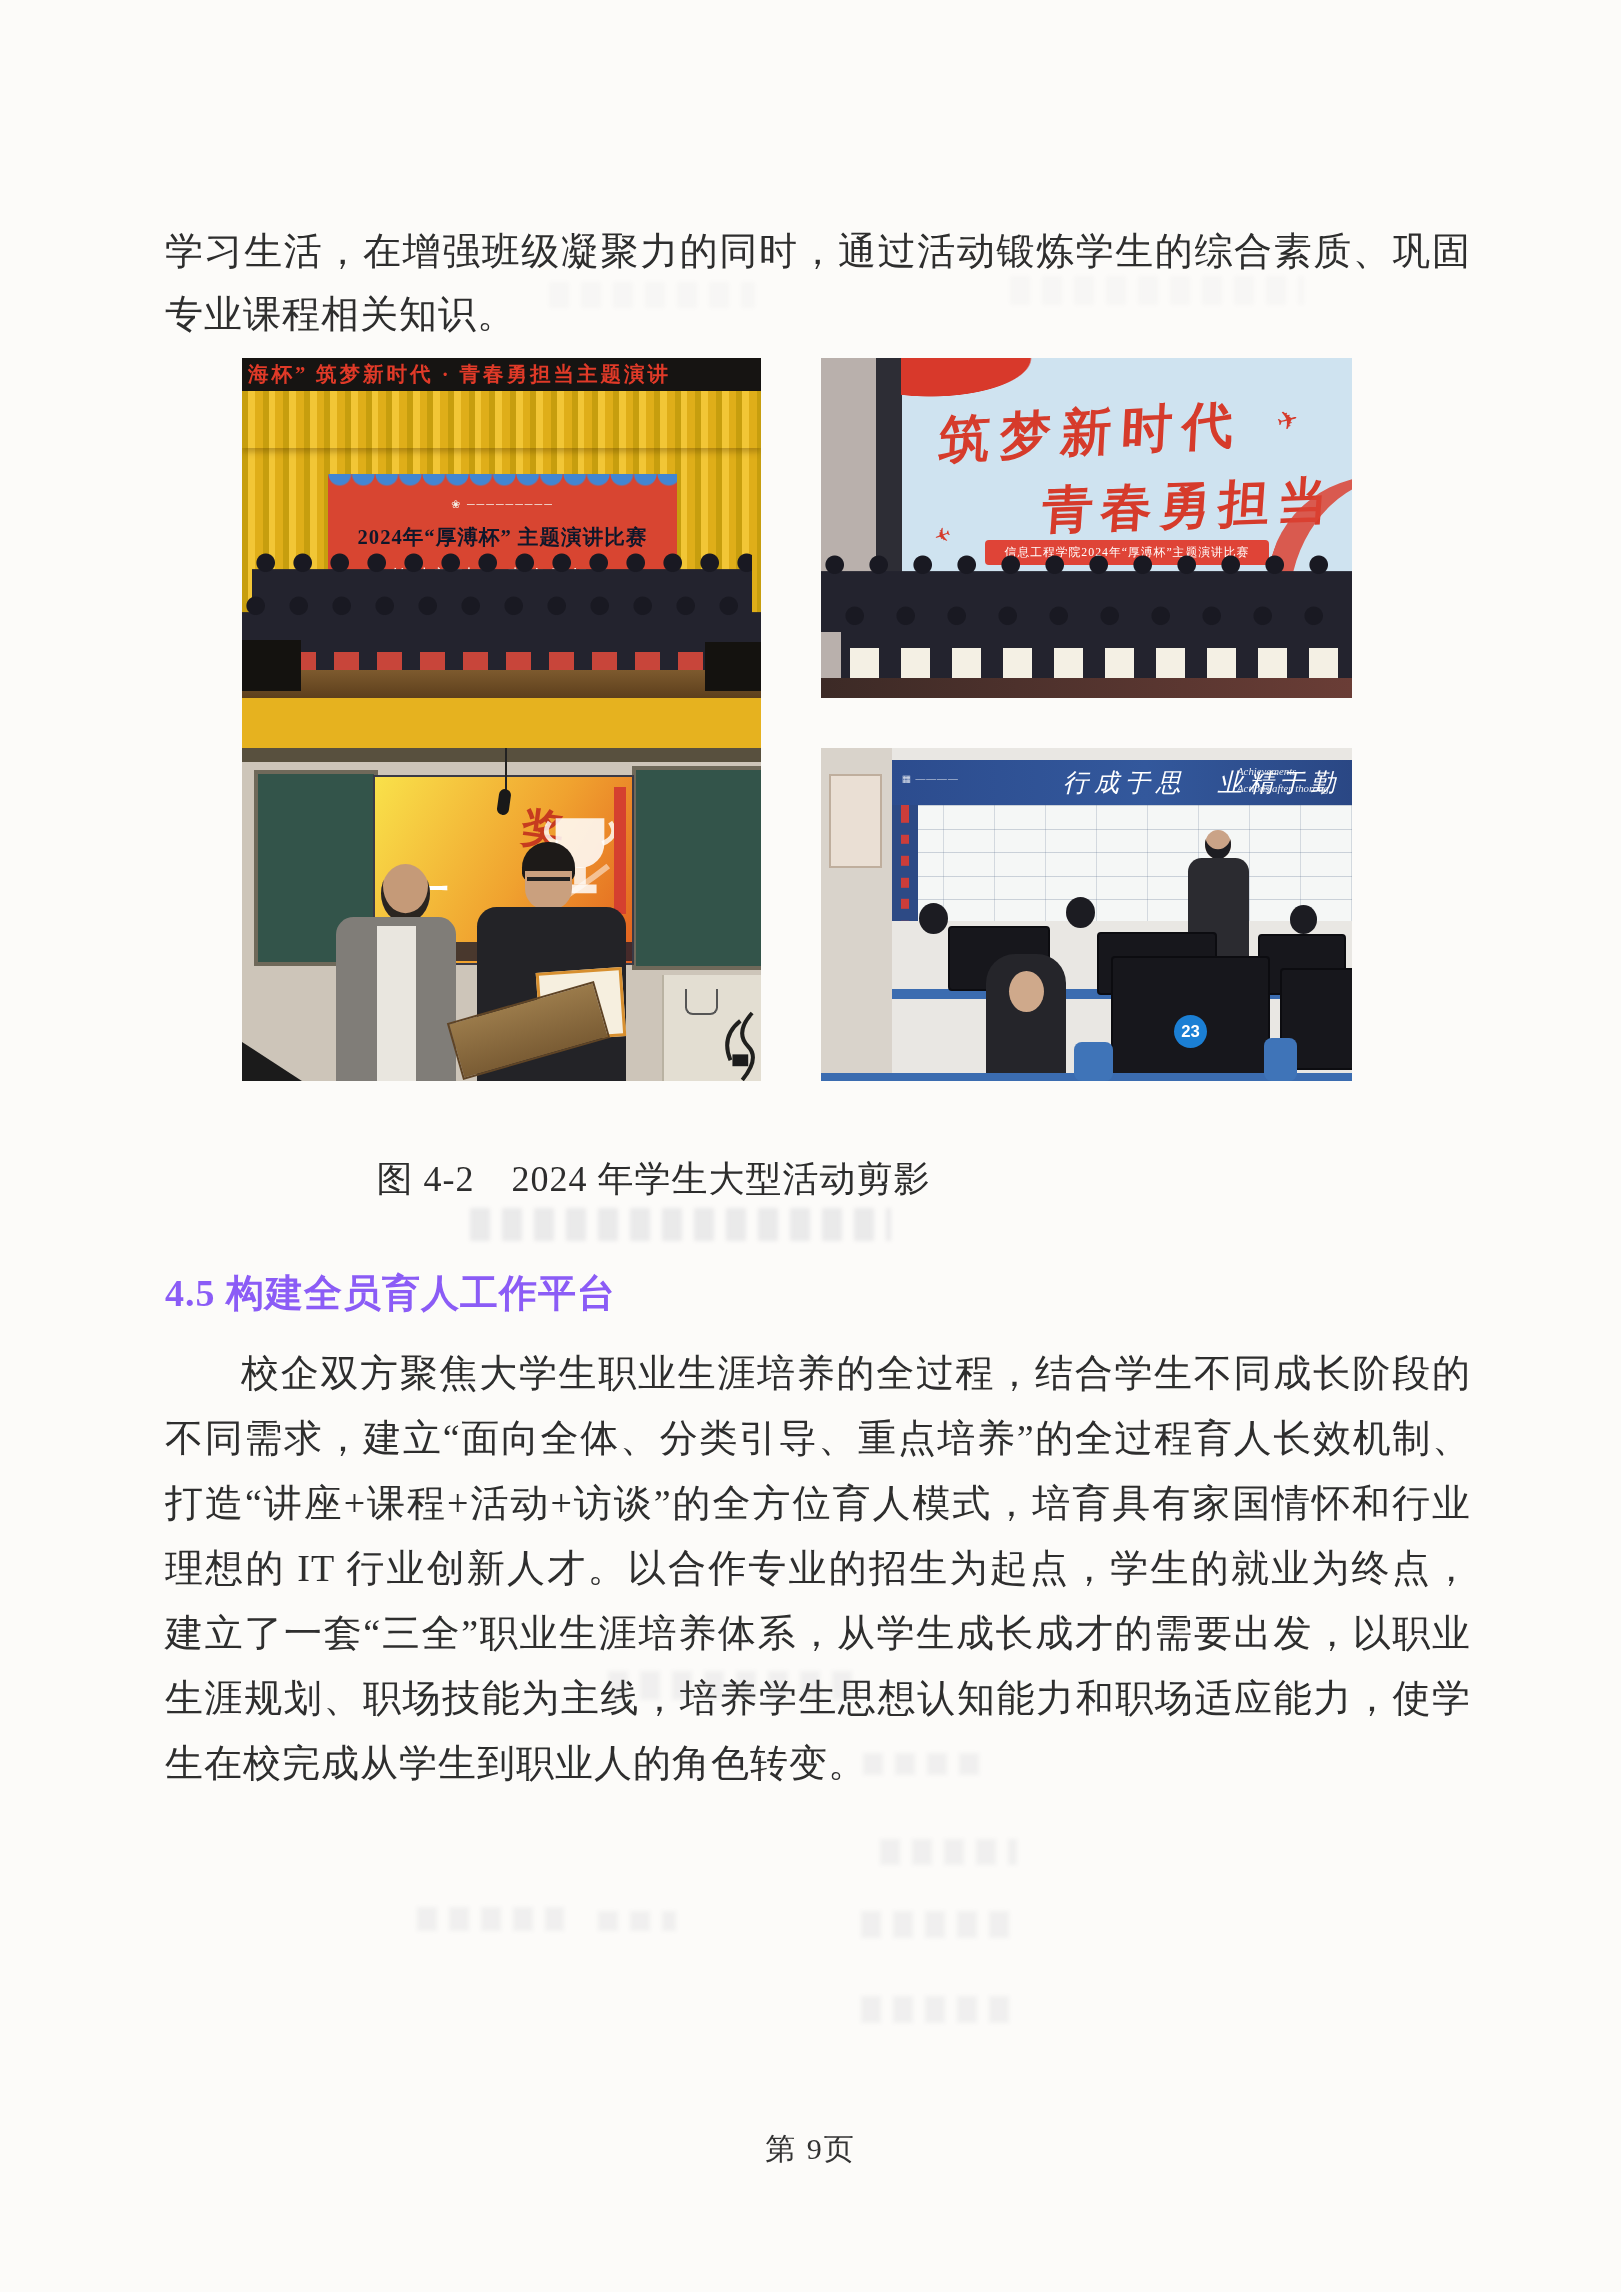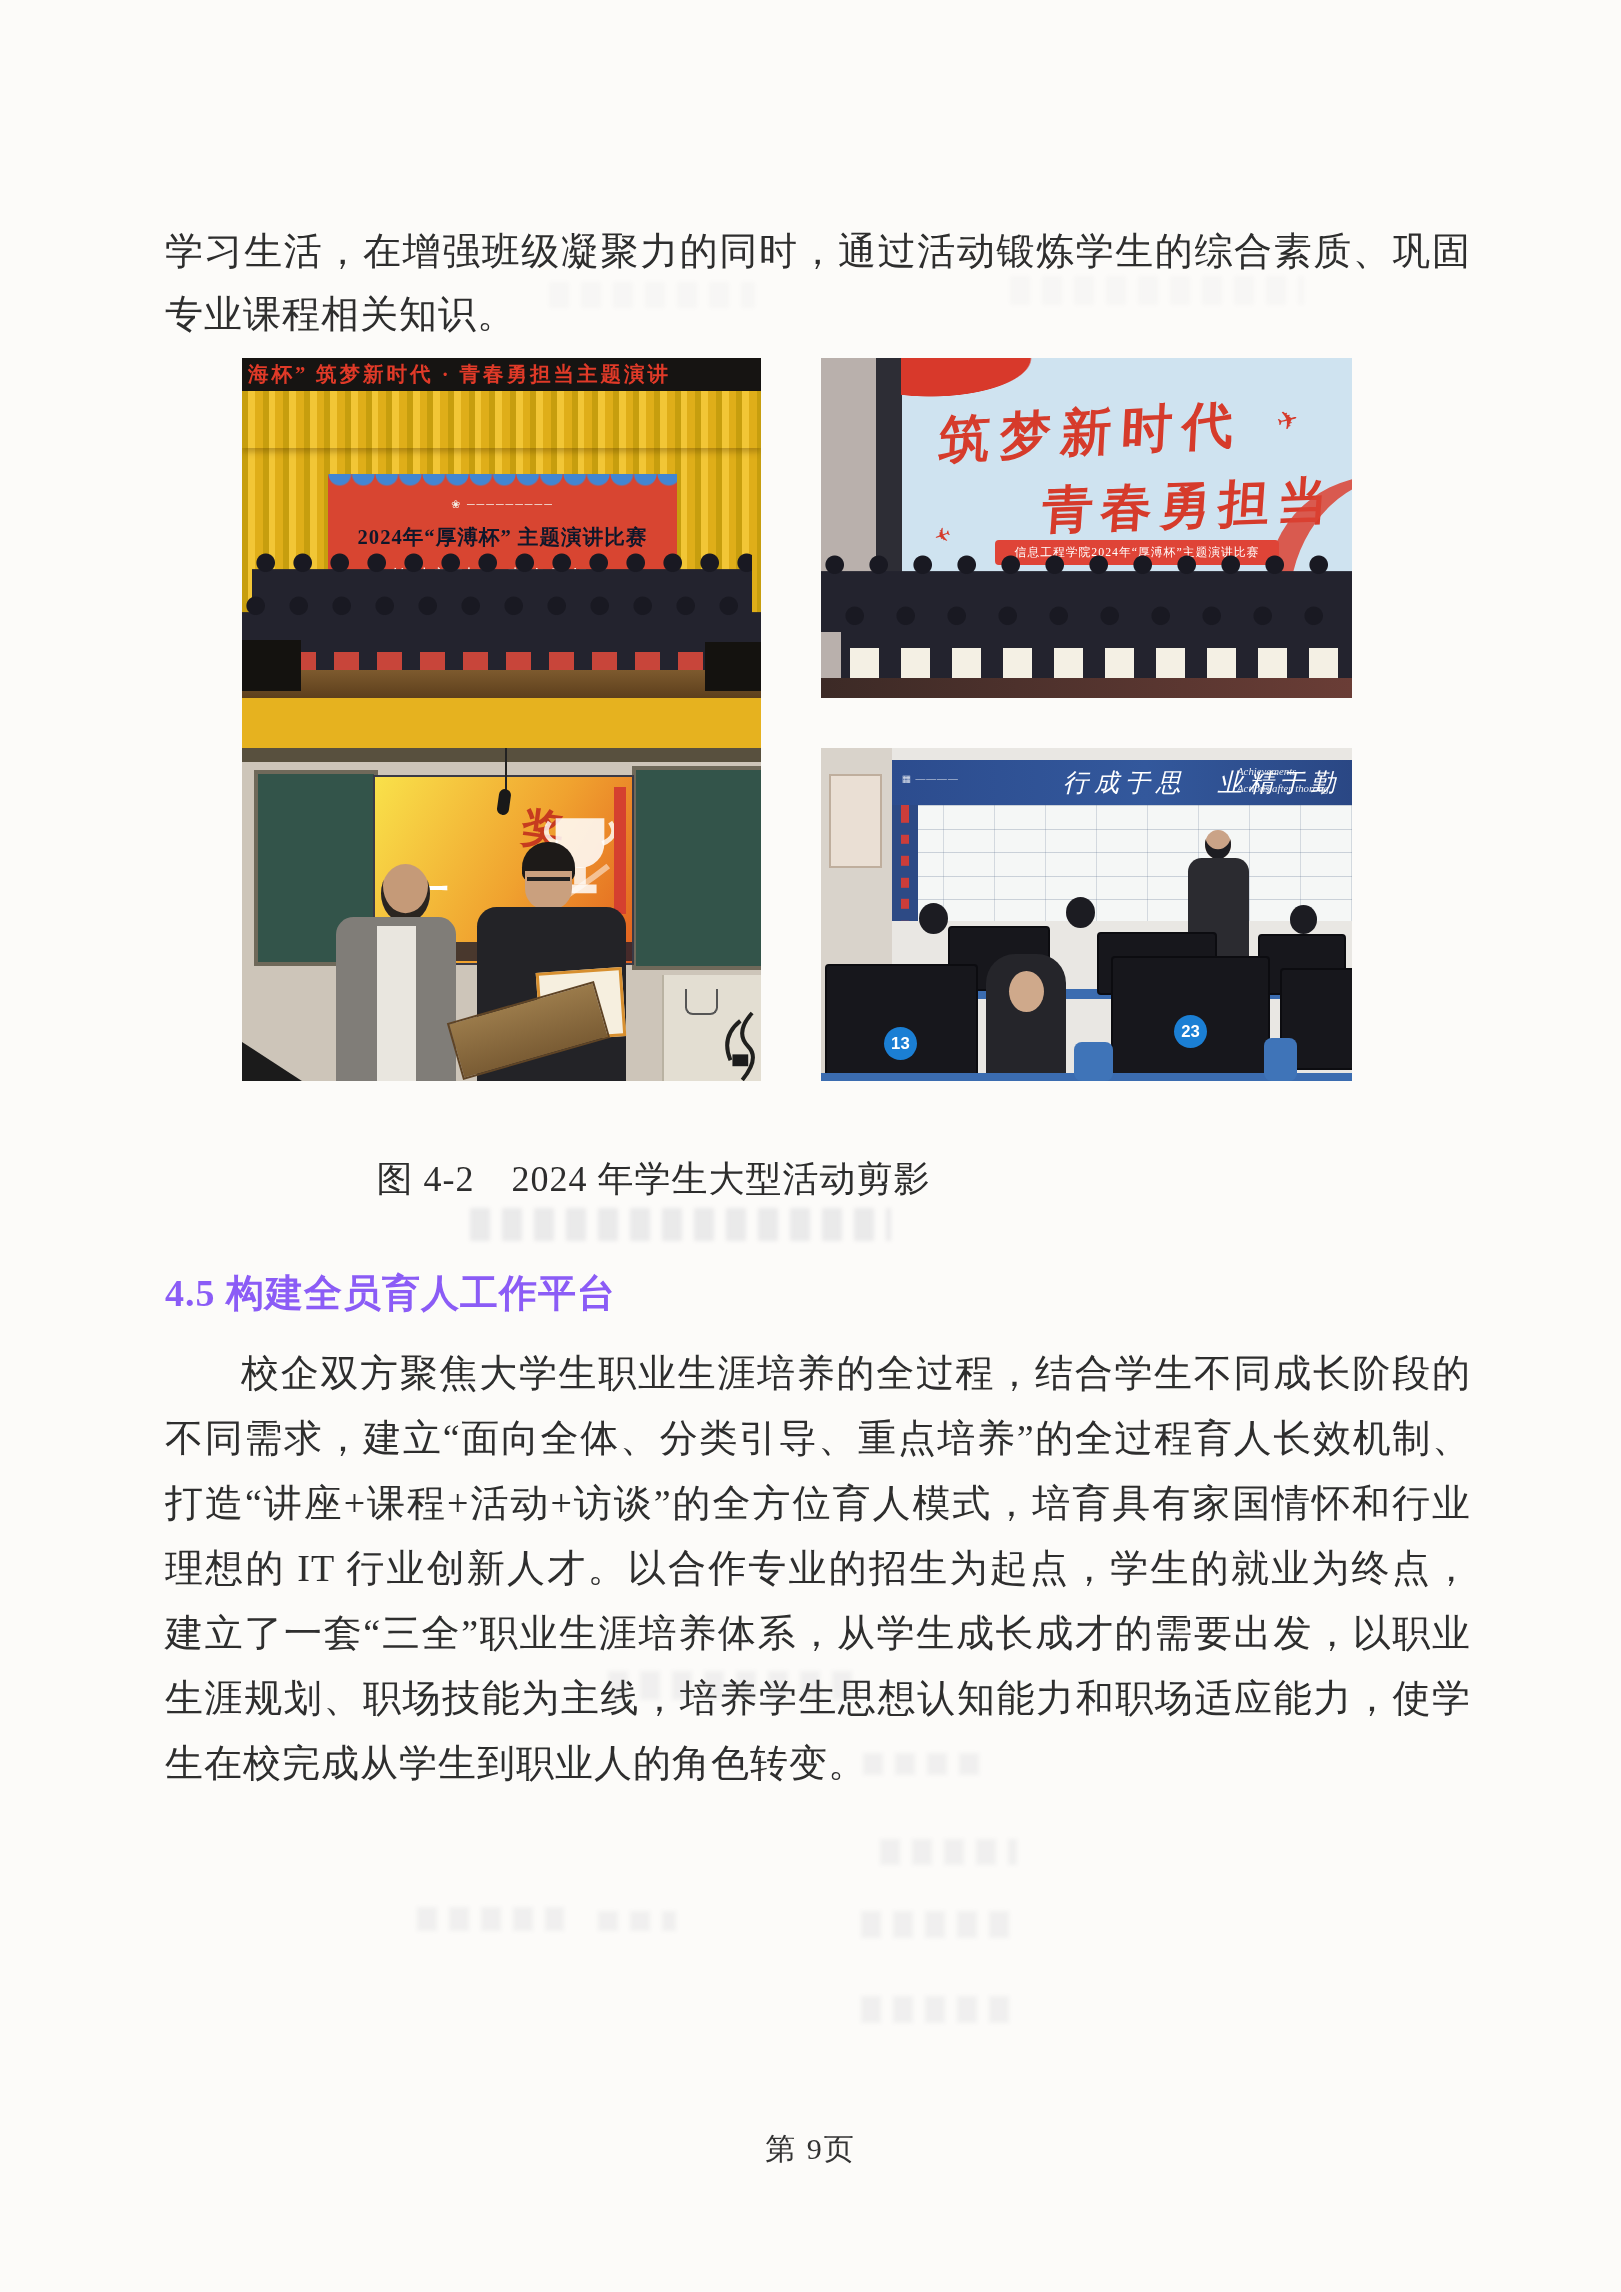--- a/index.html
+++ b/index.html
@@ -119,21 +119,21 @@
     <div class="abs" style="left:80px;top:0;width:147px;height:45px;background:radial-gradient(ellipse at 20% 0%,#d8392b 60%,rgba(0,0,0,0) 61%);"></div>
 
     <div class="abs" style="left:118px;top:39px;width:353px;color:#d63b2b;font-size:51px;font-weight:700;letter-spacing:9.8px;transform:rotate(-3deg) skewX(-6deg);">筑梦新时代</div>
     <div class="abs" style="left:221px;top:113px;width:323px;color:#d63b2b;font-size:51px;font-weight:700;letter-spacing:7.8px;transform:rotate(-2deg) skewX(-6deg);">青春勇担当</div>
 
     <div class="abs" style="left:456px;top:47px;color:#d63b2b;font-size:25.5px;transform:rotate(-15deg);">✈</div>
     <div class="abs" style="left:113px;top:165px;color:#d63b2b;font-size:19.6px;transform:rotate(160deg);">✈</div>
 
     <div class="abs" style="left:446px;top:118px;width:206px;height:225px;border-radius:50%;border-left:25.5px solid rgba(219,66,50,.85);transform:rotate(18deg);"></div>
 
-    <div class="abs" style="left:174px;top:182px;width:284px;height:24.5px;background:#df4437;border-radius:3.9px;color:#fff;
+    <div class="abs" style="left:164px;top:182px;width:284px;height:24.5px;background:#df4437;border-radius:3.9px;color:#fff;
          font-size:11.8px;line-height:24.5px;text-align:center;letter-spacing:1px;white-space:nowrap;overflow:hidden;">信息工程学院2024年“厚溥杯”主题演讲比赛</div>
 
     <div class="crowd" style="left:0px;top:196px;width:531px;height:78px;background-size:44px 100%;"></div>
     <div class="crowd" style="left:19.6px;top:247px;width:512px;height:76px;background-size:51px 100%;"></div>
     <div class="certs" style="left:29px;top:290px;width:490px;height:31px;background-image:repeating-linear-gradient(90deg,#f4f0e4 0 29px, rgba(0,0,0,0) 29px 51px);"></div>
 
     <div class="abs" style="left:0;top:320px;width:531px;height:20.6px;background:linear-gradient(90deg,#3c2a26,#6a3d36);"></div>
   </div>
 
   <div class="photo" style="left:242px;top:748px;width:519px;height:333px;background:#cdc5b9;">
@@ -205,23 +205,20 @@
     <div class="head" style="left:469px;top:157px;width:27.4px;height:29px;background:#1c1c22;"></div>
 
     <div class="deskstrip" style="left:71px;top:241px;width:461px;height:9.8px;"></div>
     <div class="mon" style="left:127px;top:178px;width:98px;height:61px;"></div>
     <div class="mon" style="left:276px;top:184px;width:116px;height:59px;"></div>
     <div class="mon" style="left:437px;top:186px;width:84px;height:57px;"></div>
 
     <div class="abs" style="left:165px;top:206px;width:80px;height:127px;background:#25252a;border-radius:29px 29px 0 0;"></div>
     <div class="head" style="left:188px;top:223px;width:35px;height:41px;background:#cfa98b;"></div>
 
-    <div class="mon" style="left:3.9px;top:216px;width:149px;height:110px;">
-      <div class="mon-dot" style="left:57px;top:61px;">13</div>
-    </div>
     <div class="mon" style="left:290px;top:208px;width:155px;height:118px;">
       <div class="mon-dot" style="left:61px;top:57px;">23</div>
     </div>
     <div class="mon" style="left:459px;top:220px;width:73px;height:98px;"></div>
 
     <div class="deskstrip" style="left:0px;top:325px;width:531px;height:7.8px;"></div>
     <div class="abs" style="left:253px;top:294px;width:39px;height:39px;background:#3f74b8;border-radius:7.8px;"></div>
     <div class="abs" style="left:443px;top:290px;width:33px;height:43px;background:#3f74b8;border-radius:7.8px;"></div>
   </div>
 

